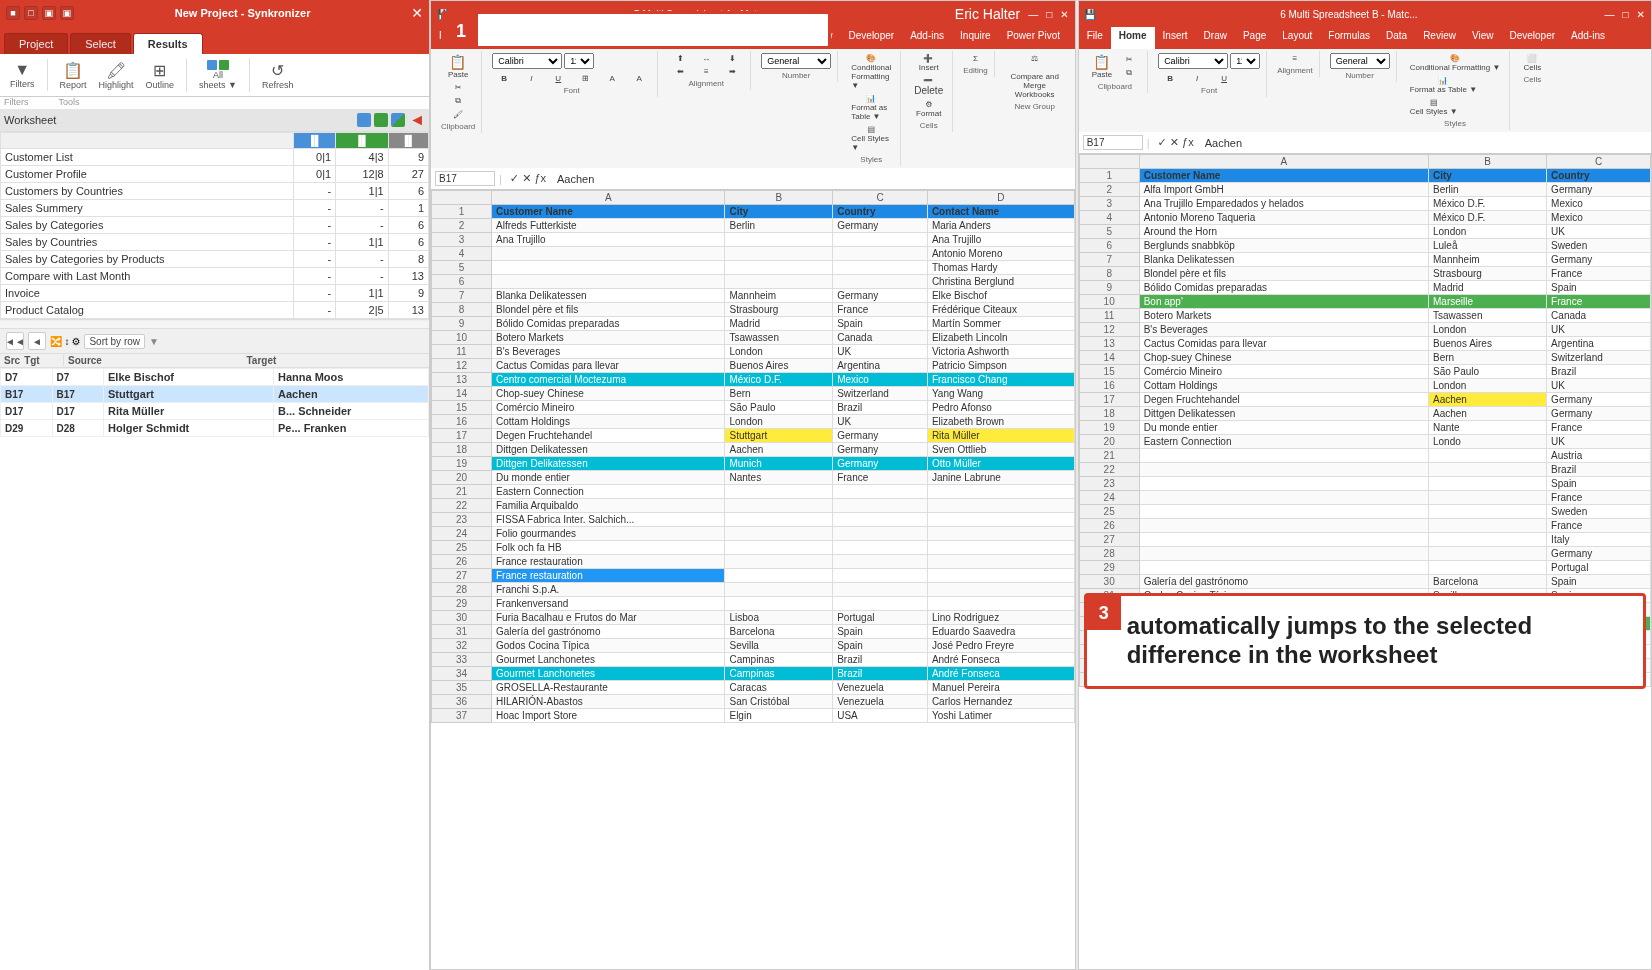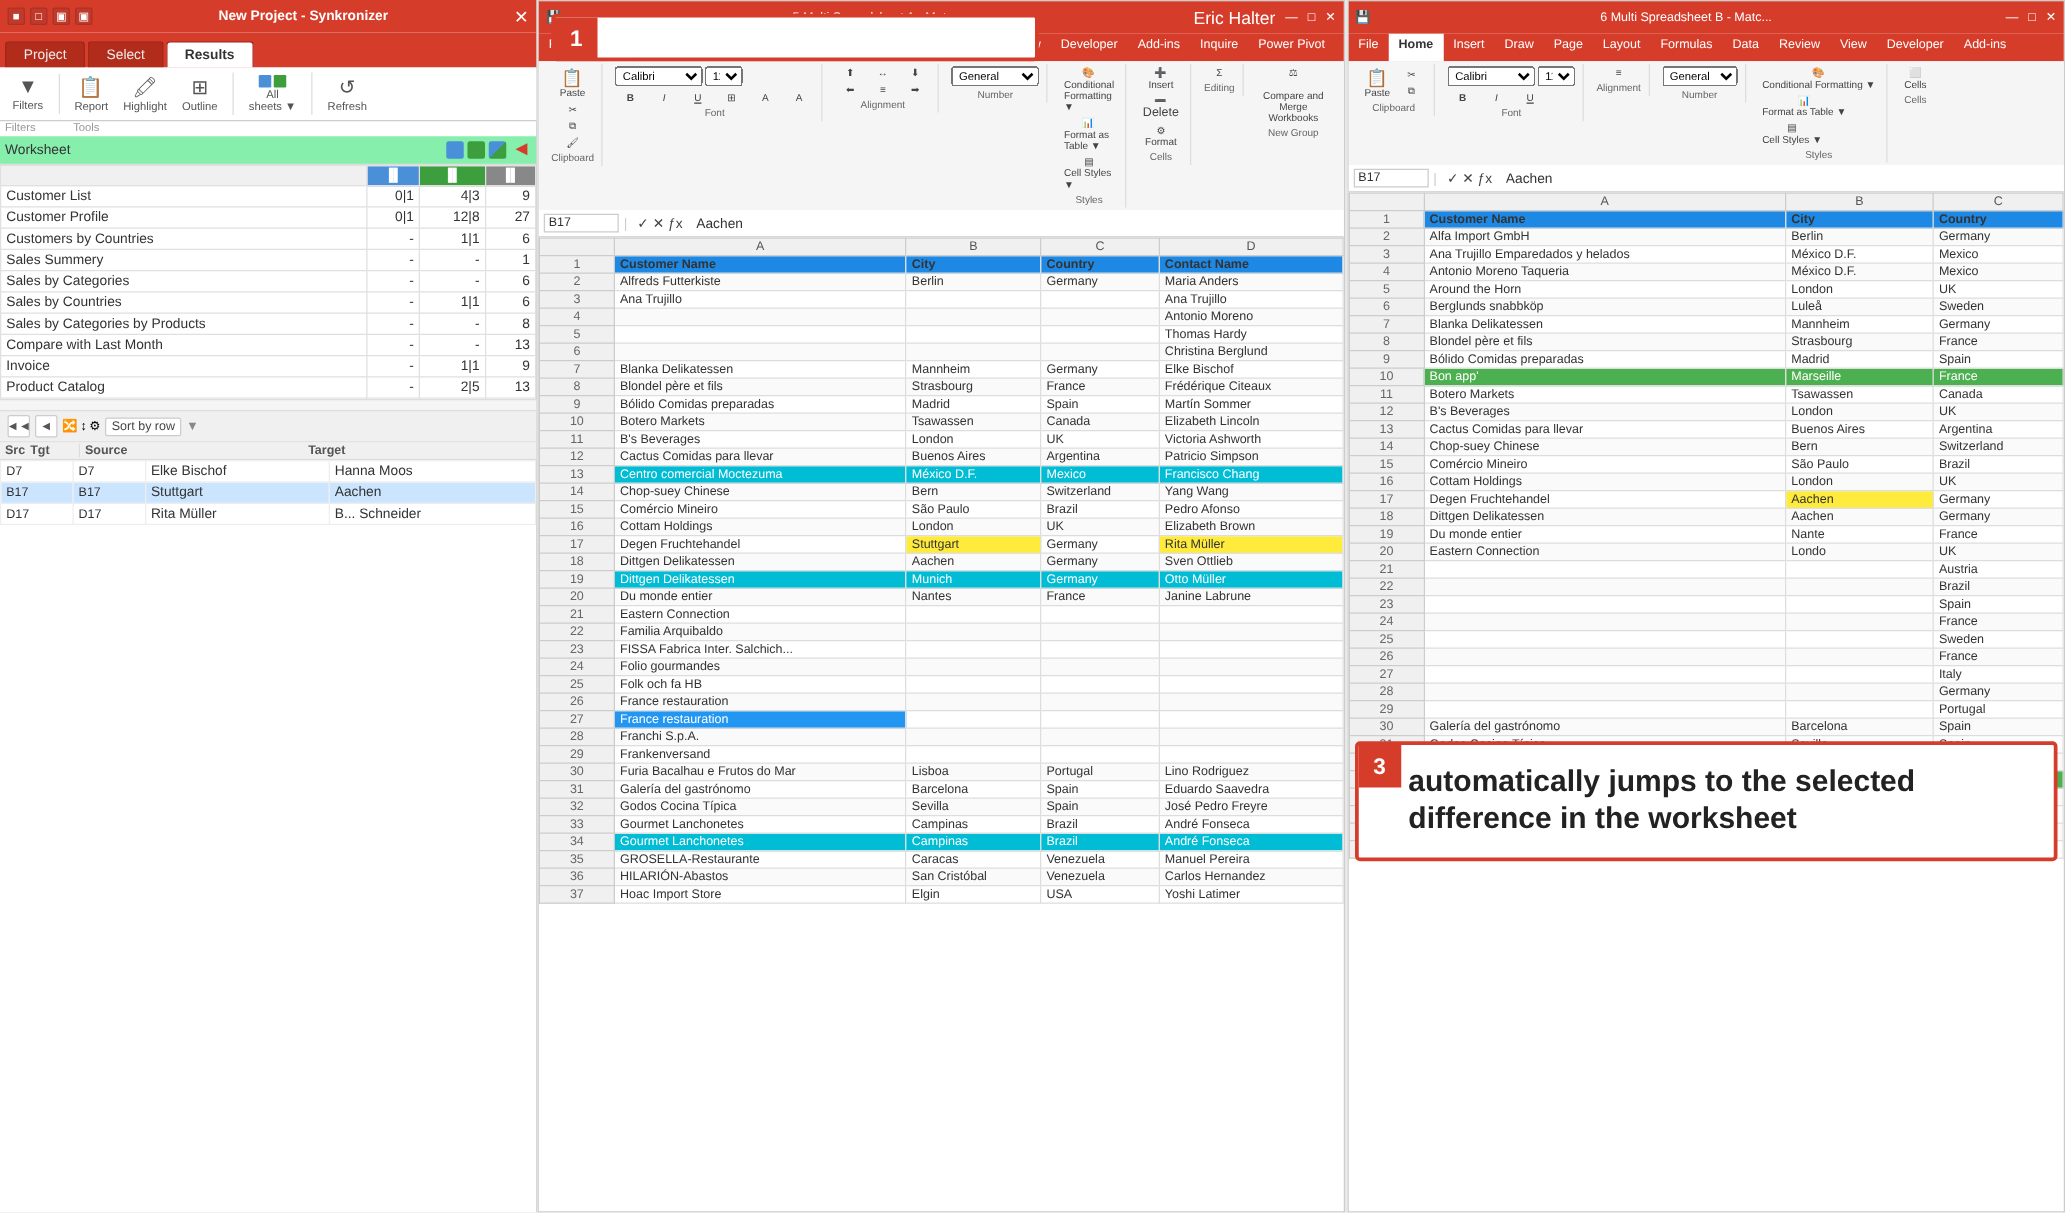--- a/index.html
+++ b/index.html
@@ -29,21 +29,21 @@
     .toolbar-group:last-child { border-right: none; }
     .toolbar-btn { display: flex; flex-direction: column; align-items: center; cursor: pointer; padding: 2px 4px; border-radius: 3px; font-size: 9px; color: #444; min-width: 30px; }
     .toolbar-icon { font-size: 16px; color: #555; }
     .toolbar-label { font-size: 9px; color: #555; white-space: nowrap; }
     .all-sheets-btn { display: flex; flex-direction: column; align-items: center; cursor: pointer; padding: 2px 4px; font-size: 9px; color: #444; }
     .all-sheets-btn .icon-row { display: flex; gap: 2px; }
     .square-icon { width: 10px; height: 10px; background: #4a90d9; border-radius: 1px; }
     .square-icon.green { background: #3c9e3c; }
 
     
-    .ws-header { background: #86efac; border-bottom: 1px solid #ddd; display: flex; align-items: center; padding: 2px 4px; gap: 4px; }
+    .ws-header { background: #e5e5e5; border-bottom: 1px solid #ddd; display: flex; align-items: center; padding: 2px 4px; gap: 4px; }
     .ws-header-label { font-size: 11px; color: #333; flex: 1; font-weight: 500; }
     .ws-color-boxes { display: flex; gap: 3px; }
     .ws-color-box { width: 14px; height: 14px; border-radius: 2px; }
     .ws-color-box.blue { background: #4a90d9; }
     .ws-color-box.green { background: #3c9e3c; }
     .ws-color-box.multi { background: linear-gradient(135deg, #4a90d9 50%, #3c9e3c 50%); }
     .arrow-btn { color: #d63c2a; font-size: 16px; font-weight: bold; cursor: pointer; }
 
     .ws-table { width: 100%; border-collapse: collapse; font-size: 11px; }
     .ws-table th, .ws-table td { border: 1px solid #e0e0e0; padding: 2px 4px; }
@@ -56,21 +56,21 @@
     .ws-scroll { height: 8px; background: #f5f5f5; border-top: 1px solid #eee; }
 
     
     .nav-bar { background: #f0f0f0; border-bottom: 1px solid #ddd; border-top: 1px solid #ddd; padding: 3px 6px; display: flex; align-items: center; gap: 4px; }
     .nav-btn { width: 18px; height: 18px; background: #fff; border: 1px solid #ccc; border-radius: 2px; display: flex; align-items: center; justify-content: center; font-size: 10px; cursor: pointer; color: #555; }
     .nav-sort { font-size: 10px; color: #444; background: #fff; border: 1px solid #ccc; padding: 1px 4px; border-radius: 2px; cursor: pointer; }
 
     
     .diff-table-container { flex: 1; overflow-y: auto; }
     .diff-table { width: 100%; border-collapse: collapse; font-size: 11px; }
-    .diff-table td { border: 1px solid #eee; padding: 2px 4px; color: #333; }
+    .diff-table td { border: 1px solid #eee; padding: 2px 4px; color: #333; font-weight: bold; }
     .diff-table tr.active td { background: #cce5ff; }
     .diff-cell-ref { color: #666; font-size: 10px; }
 
     
     .right-area { flex: 1; display: flex; flex-direction: column; background: #e8e8e8; }
 
     
     .excel-panels { display: flex; flex: 1; gap: 2px; }
 
     .excel-panel { flex: 1; display: flex; flex-direction: column; background: #fff; border: 1px solid #ccc; }
@@ -297,20 +297,26 @@
     <td class="diff-cell-ref">B17</td>
     <td>Stuttgart</td>
     <td>Aachen</td>
   </tr>
             <tr>
     <td class="diff-cell-ref">D17</td>
     <td class="diff-cell-ref">D17</td>
     <td>Rita Müller</td>
     <td>B... Schneider</td>
   </tr>
+            <tr>
+    <td class="diff-cell-ref">D29</td>
+    <td class="diff-cell-ref">D28</td>
+    <td>Holger Schmidt</td>
+    <td>Pe... Franken</td>
+  </tr>
           </tbody>
       </table>
     </div>
 
   </div>
 
   <div class="right-area">
     <div class="excel-panels">
 
       <div class="excel-panel" style="position:relative;">

